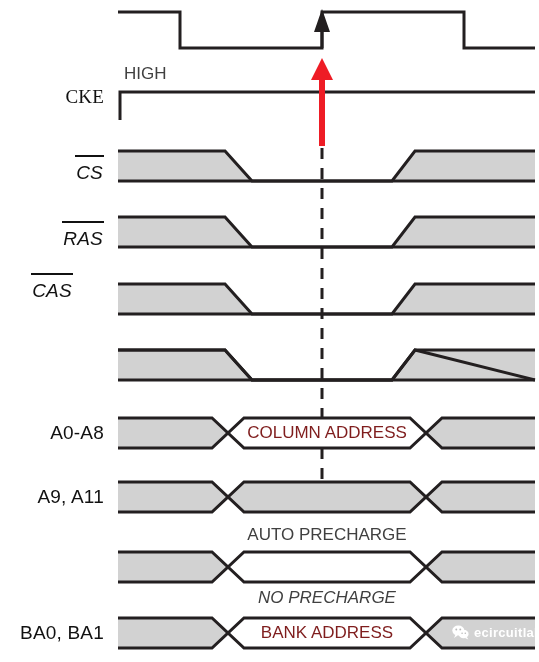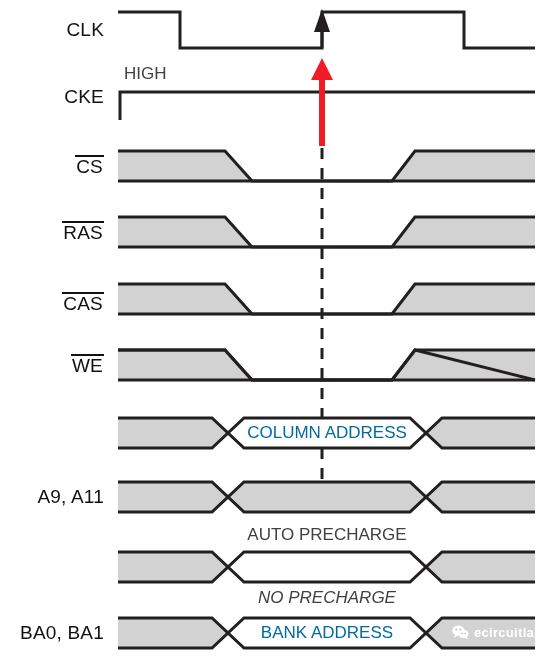--- a/index.html
+++ b/index.html
@@ -2,22 +2,22 @@
 <html><head>
 <meta charset="utf-8">
 <style>
   html,body{margin:0;padding:0;background:#ffffff;}
   body{width:539px;height:662px;overflow:hidden;
        font-family:"Liberation Sans","DejaVu Sans",sans-serif;}
   #stage{position:relative;width:539px;height:662px;background:#fff;}
   #stage svg{position:absolute;left:0;top:0;}
   .lbl{position:absolute;text-align:right;color:#111;
        font-size:19px;letter-spacing:.2px;white-space:nowrap;}
-  .lbl .ov{border-top:2px solid #111;padding:0 1px;display:inline-block;line-height:1.05;}
-  .inbus{position:absolute;text-align:center;color:#0369a1;font-size:17px;white-space:nowrap;}
+  .lbl .ov{border-top:2px solid #111;padding:6px 1px;display:inline-block;line-height:1.05;font-style:italic;}
+  .inbus{position:absolute;text-align:center;color:#7f1d1d;font-size:17px;white-space:nowrap;}
   .note{position:absolute;text-align:center;color:#404040;font-size:17px;white-space:nowrap;}
   .wm{position:absolute;display:flex;align-items:center;gap:5px;
       color:#ffffff;font-size:13px;font-weight:bold;letter-spacing:.3px;}
   .wm .wmico{width:17px;height:15px;position:relative;display:inline-block;}
 </style>
 </head>
 <body>
 
 <div id="stage">
 
@@ -98,44 +98,41 @@
 
     <g>
       <polygon points="118,618 212,618 228,633 212,648 118,648" fill="#d2d2d2" stroke="none"></polygon>
       <polygon points="228,633 244,618 410,618 426,633 410,648 244,648" fill="#ffffff" stroke="none"></polygon>
       <polygon points="426,633 442,618 535,618 535,648 442,648" fill="#d2d2d2" stroke="none"></polygon>
       <path d="M118,618 L212,618 L244,648 L410,648 L442,618 L535,618" fill="none" stroke="#231f20" stroke-width="3"></path>
       <path d="M118,648 L212,648 L244,618 L410,618 L442,648 L535,648" fill="none" stroke="#231f20" stroke-width="3"></path>
     </g>
   </svg>
 
-  <div class="lbl" style="left:0;width:104px;top:19px;">
-    <span>CLK</span>
-  </div>
 
-  <div class="lbl" style="left:0;width:104px;top:86px;">
+  <div class="lbl" style="left:0;width:104px;top:86px;font-family:Liberation Serif, serif;">
     <span>CKE</span>
   </div>
 
   <div class="lbl" style="left:0;width:104px;top:155px;">
     <span class="ov">CS</span>
   </div>
 
   <div class="lbl" style="left:0;width:104px;top:221px;text-align:right;">
     <span class="ov">RAS</span>
   </div>
 
-  <div class="lbl" style="left:0;width:104px;top:292px;">
+  <div class="lbl" style="left:0;width:104px;top:273px;text-align:center;">
     <span class="ov">CAS</span>
   </div>
 
-  <div class="lbl" style="left:0;width:104px;top:354px;">
-    <span class="ov">WE</span>
+
+  <div class="lbl" style="left:0;width:104px;top:422px;">
+    <span>A0-A8</span>
   </div>
-
 
   <div class="lbl" style="left:0;width:104px;top:486px;">
     <span>A9, A11</span>
   </div>
 
 
   <div class="lbl" style="left:0;width:104px;top:622px;">
     <span>BA0, BA1</span>
   </div>
 

